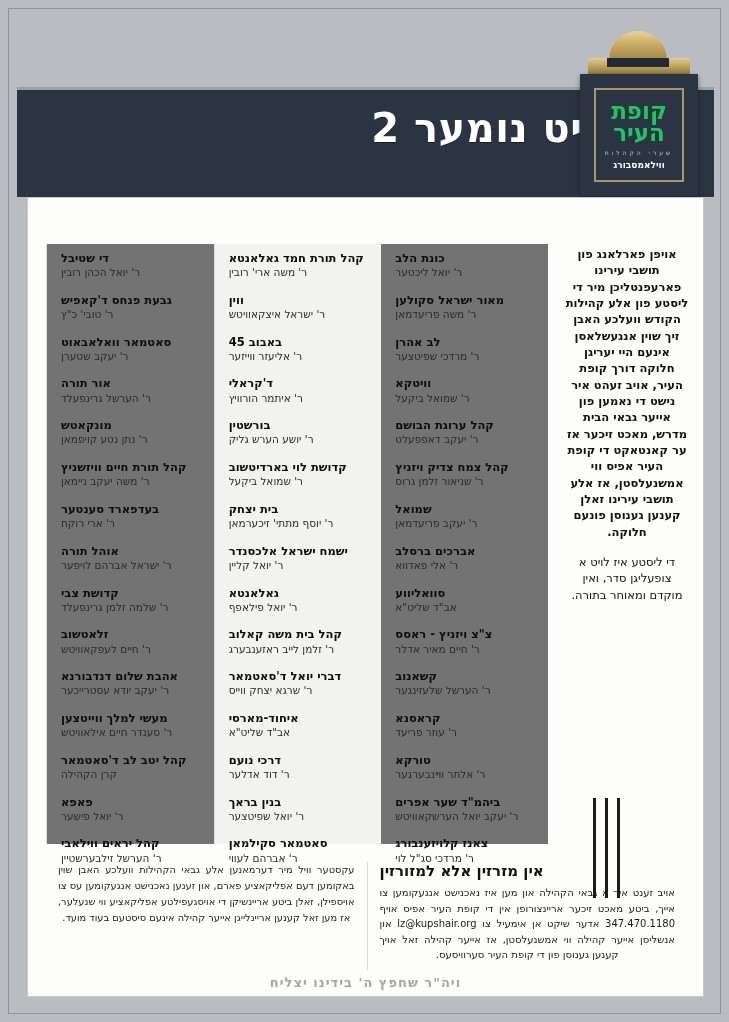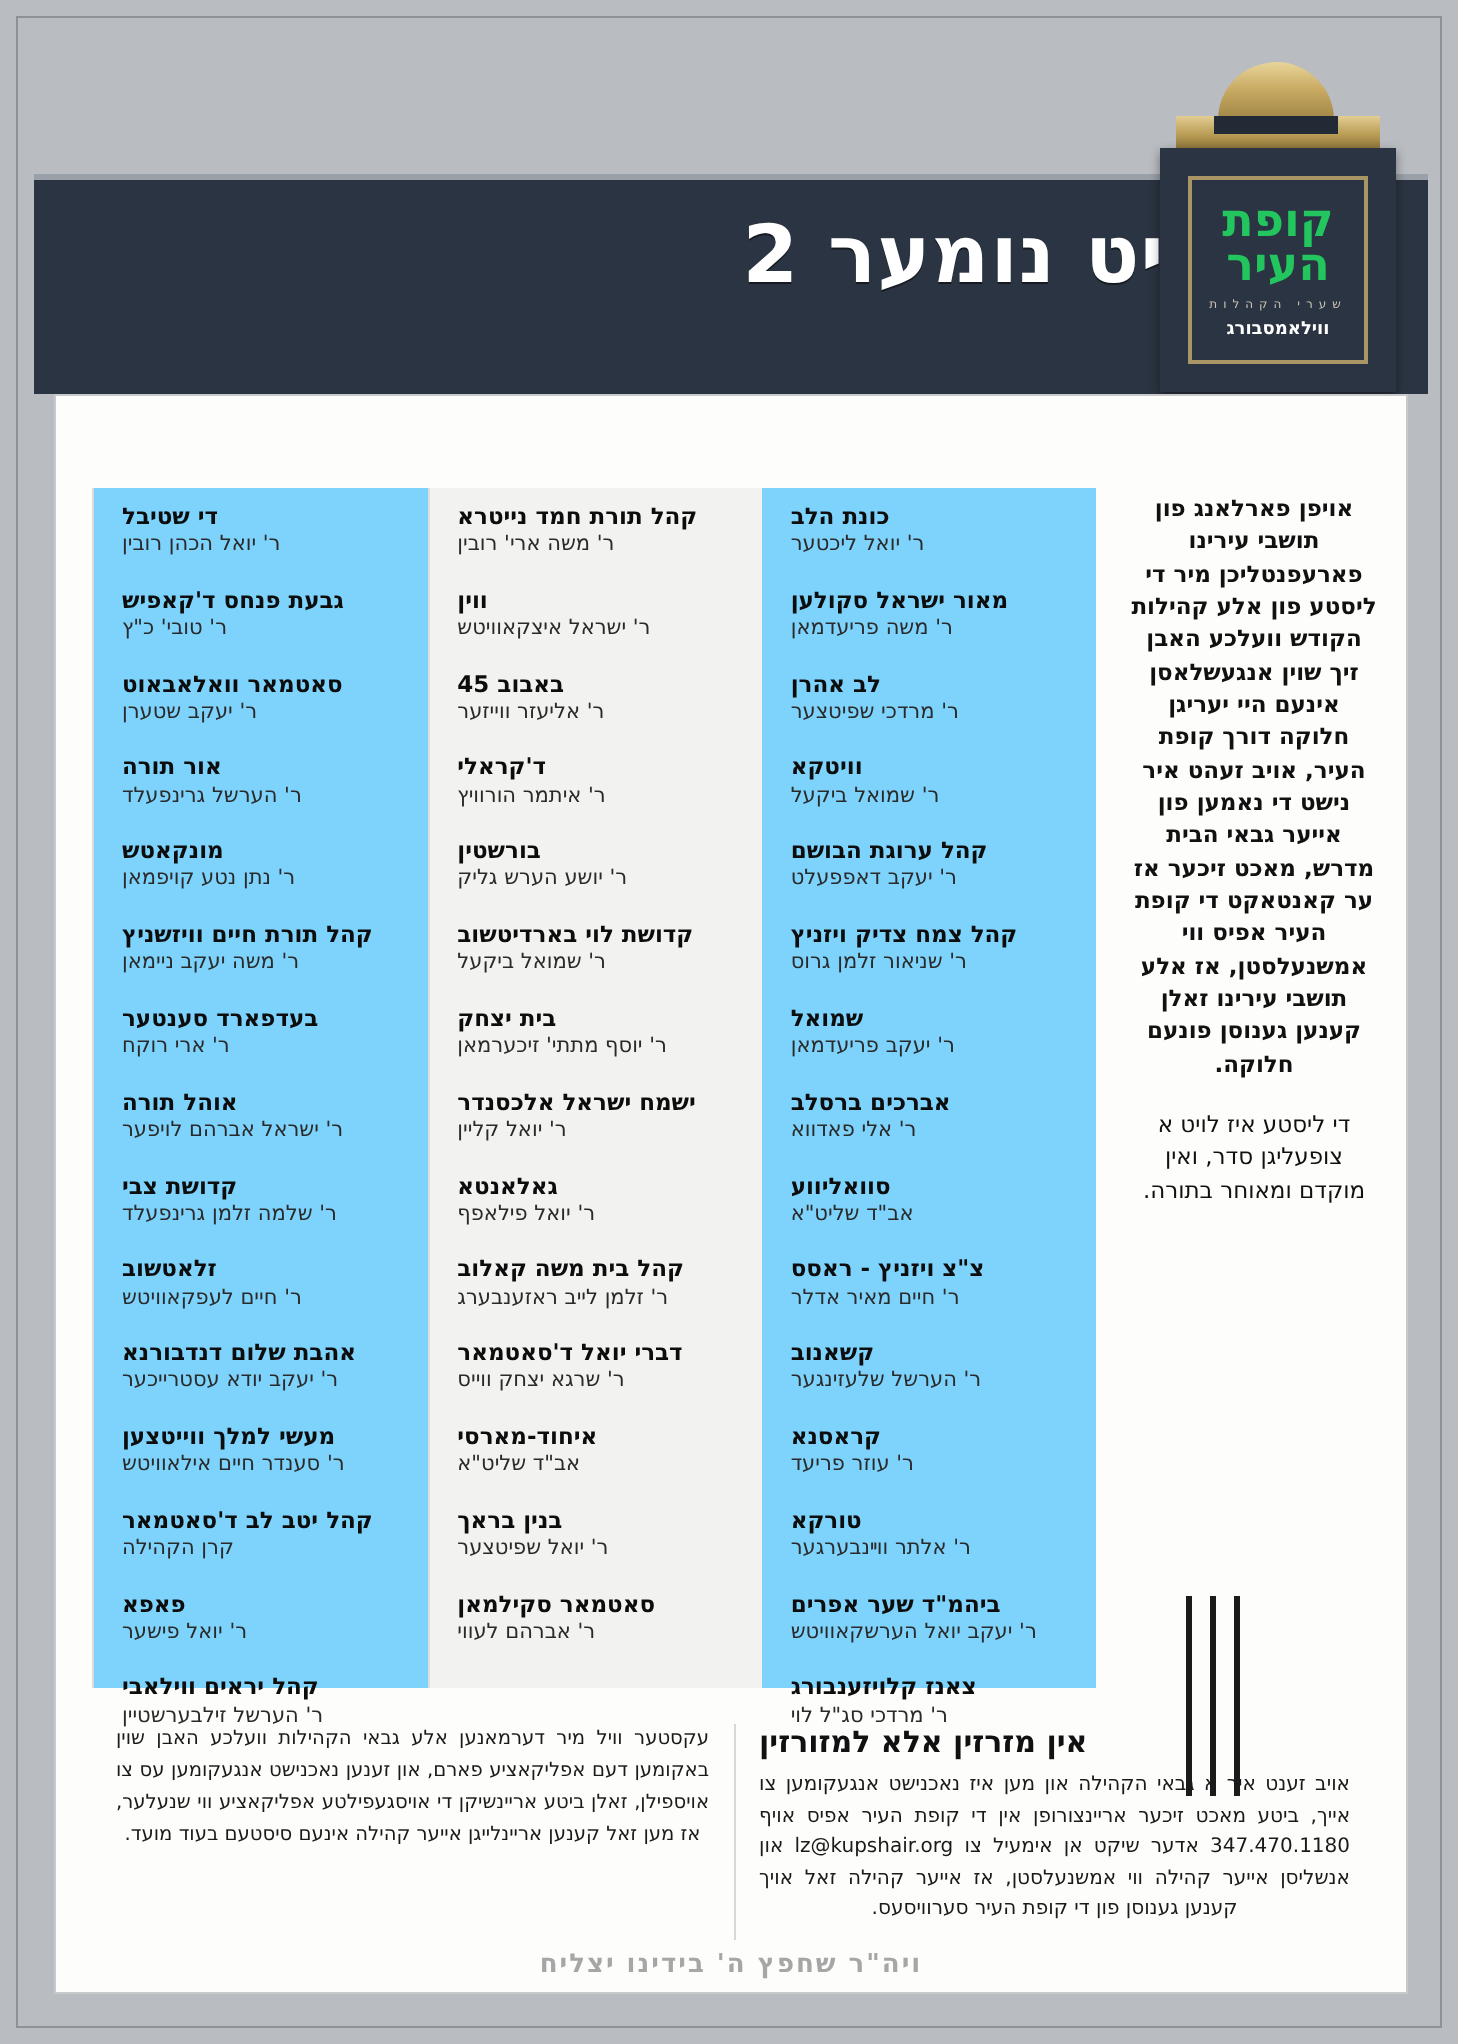--- a/index.html
+++ b/index.html
@@ -137,21 +137,21 @@
     flex-direction:row;
     gap:0;
     direction:rtl;
   }
   .col{
     flex:1 1 0;
     padding:8px 14px 8px 14px;
     box-sizing:border-box;
     direction:rtl;
     text-align:left;
-    background:#7dd3fc;
+    background:#737373;
     border-left:1px solid #dddddb;
   }
   .col:first-child{border-left:none;}
   .col.c-mid{background:#f2f2f0;}
   .entry{margin-bottom:15px;}
   .entry:last-child{margin-bottom:20px;}
   .e-name{
     font-size:11.5px;font-weight:bold;color:#0d0d0d;line-height:1.15;
     text-align:left;direction:rtl;
   }
@@ -295,21 +295,21 @@
               <div class="e-person">ר' יעקב יואל הערשקאוויטש</div>
             </div>
           <div class="entry">
               <div class="e-name">צאנז קלויזענבורג</div>
               <div class="e-person">ר' מרדכי סג"ל לוי</div>
             </div>
         </div>
 
         <div class="col c-mid">
           <div class="entry">
-              <div class="e-name">קהל תורת חמד נייטרא</div>
+              <div class="e-name">קהל תורת חמד גאלאנטא</div>
               <div class="e-person">ר' משה ארי' רובין</div>
             </div>
           <div class="entry">
               <div class="e-name">ווין</div>
               <div class="e-person">ר' ישראל איצקאוויטש</div>
             </div>
           <div class="entry">
               <div class="e-name">באבוב 45</div>
               <div class="e-person">ר' אליעזר ווייזער</div>
             </div>
@@ -341,20 +341,24 @@
               <div class="e-name">קהל בית משה קאלוב</div>
               <div class="e-person">ר' זלמן לייב ראזענבערג</div>
             </div>
           <div class="entry">
               <div class="e-name">דברי יואל ד'סאטמאר</div>
               <div class="e-person">ר' שרגא יצחק ווייס</div>
             </div>
           <div class="entry">
               <div class="e-name">איחוד-מארסי</div>
               <div class="e-person">אב"ד שליט"א</div>
+            </div>
+          <div class="entry">
+              <div class="e-name">דרכי נועם</div>
+              <div class="e-person">ר' דוד אדלער</div>
             </div>
           <div class="entry">
               <div class="e-name">בנין בראך</div>
               <div class="e-person">ר' יואל שפיטצער</div>
             </div>
           <div class="entry">
               <div class="e-name">סאטמאר סקילמאן</div>
               <div class="e-person">ר' אברהם לעווי</div>
             </div>
         </div>

